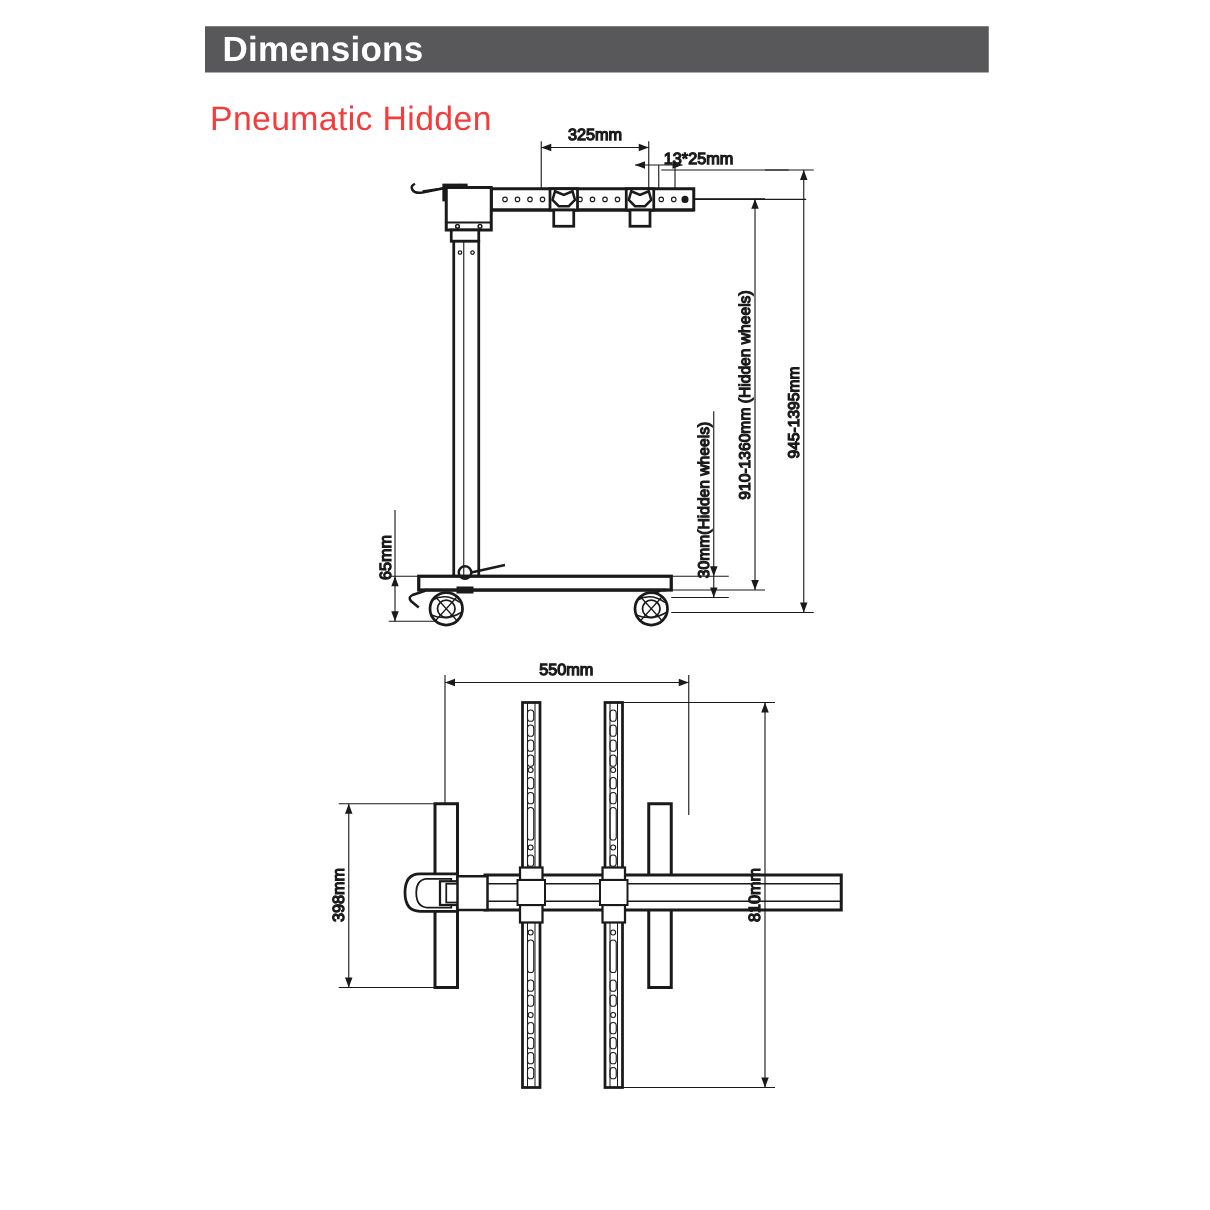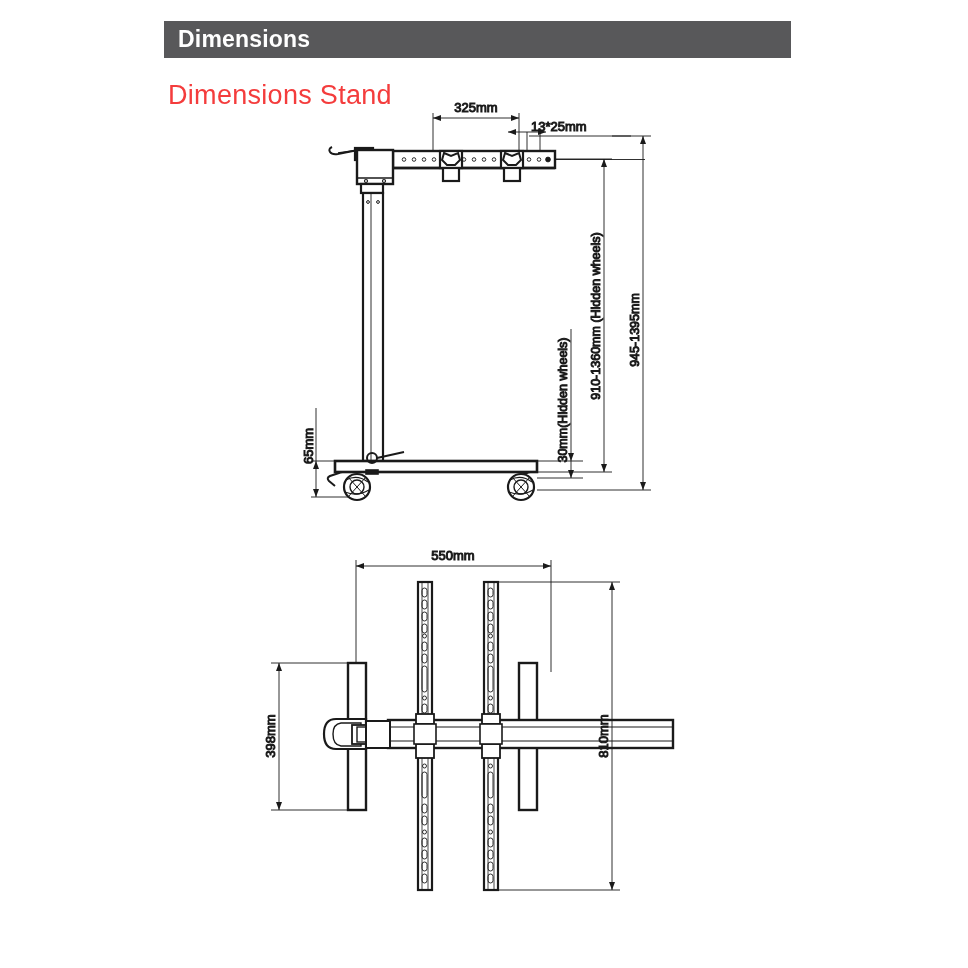--- a/index.html
+++ b/index.html
@@ -19,42 +19,42 @@
   .section-header {
     position: absolute;
     left: 164px; top: 21px;
     width: 627px; height: 37px;
     background: #58585a;
     display: flex;
     align-items: center;
   }
   .section-header-title {
     color: #ffffff;
-    font-size: 23px;
+    font-size: 28px;
     font-weight: bold;
     letter-spacing: 0.2px;
     padding-left: 14px;
     line-height: 1;
   }
   
   .product-title {
     position: absolute;
     left: 168px; top: 80px;
     color: #f43c3c;
     font-size: 27px;
     font-weight: normal;
     letter-spacing: 0.3px;
     white-space: nowrap;
   }
   
   .drawing {
     position: absolute;
   }
   #side-view-wrap { left: 0px; top: 0px; width: 968px; height: 540px; text-decoration: underline; }
-  #plan-view-wrap { left: 0px; top: 520px; width: 968px; height: 448px; }
+  #plan-view-wrap { left: 0px; top: 500px; width: 968px; height: 448px; }
   svg { display: block; overflow: visible; }
   .dim-text {
     font-family: "Liberation Sans", sans-serif;
     font-size: 13px;
     fill: #1a1a1a;
   }
   .dim-text-sm {
     font-family: "Liberation Sans", sans-serif;
     font-size: 12.5px;
     fill: #1a1a1a;
@@ -62,21 +62,21 @@
 </style>
 </head>
 <body>
 
 <div id="page">
 
   <div class="section-header">
     <span class="section-header-title">Dimensions</span>
   </div>
 
-  <div class="product-title">Dimensions Stand</div>
+  <div class="product-title">Pneumatic Hidden</div>
 
   <div class="drawing" id="side-view-wrap">
   <svg width="968" height="540" viewBox="0 0 968 540" xmlns="http://www.w3.org/2000/svg">
     <g stroke="#1a1a1a" fill="none" stroke-linecap="butt">
 
       <g stroke-width="0.9">
 
         <line x1="433" y1="113" x2="433" y2="160"></line>
         <line x1="519" y1="113" x2="519" y2="160"></line>
 

